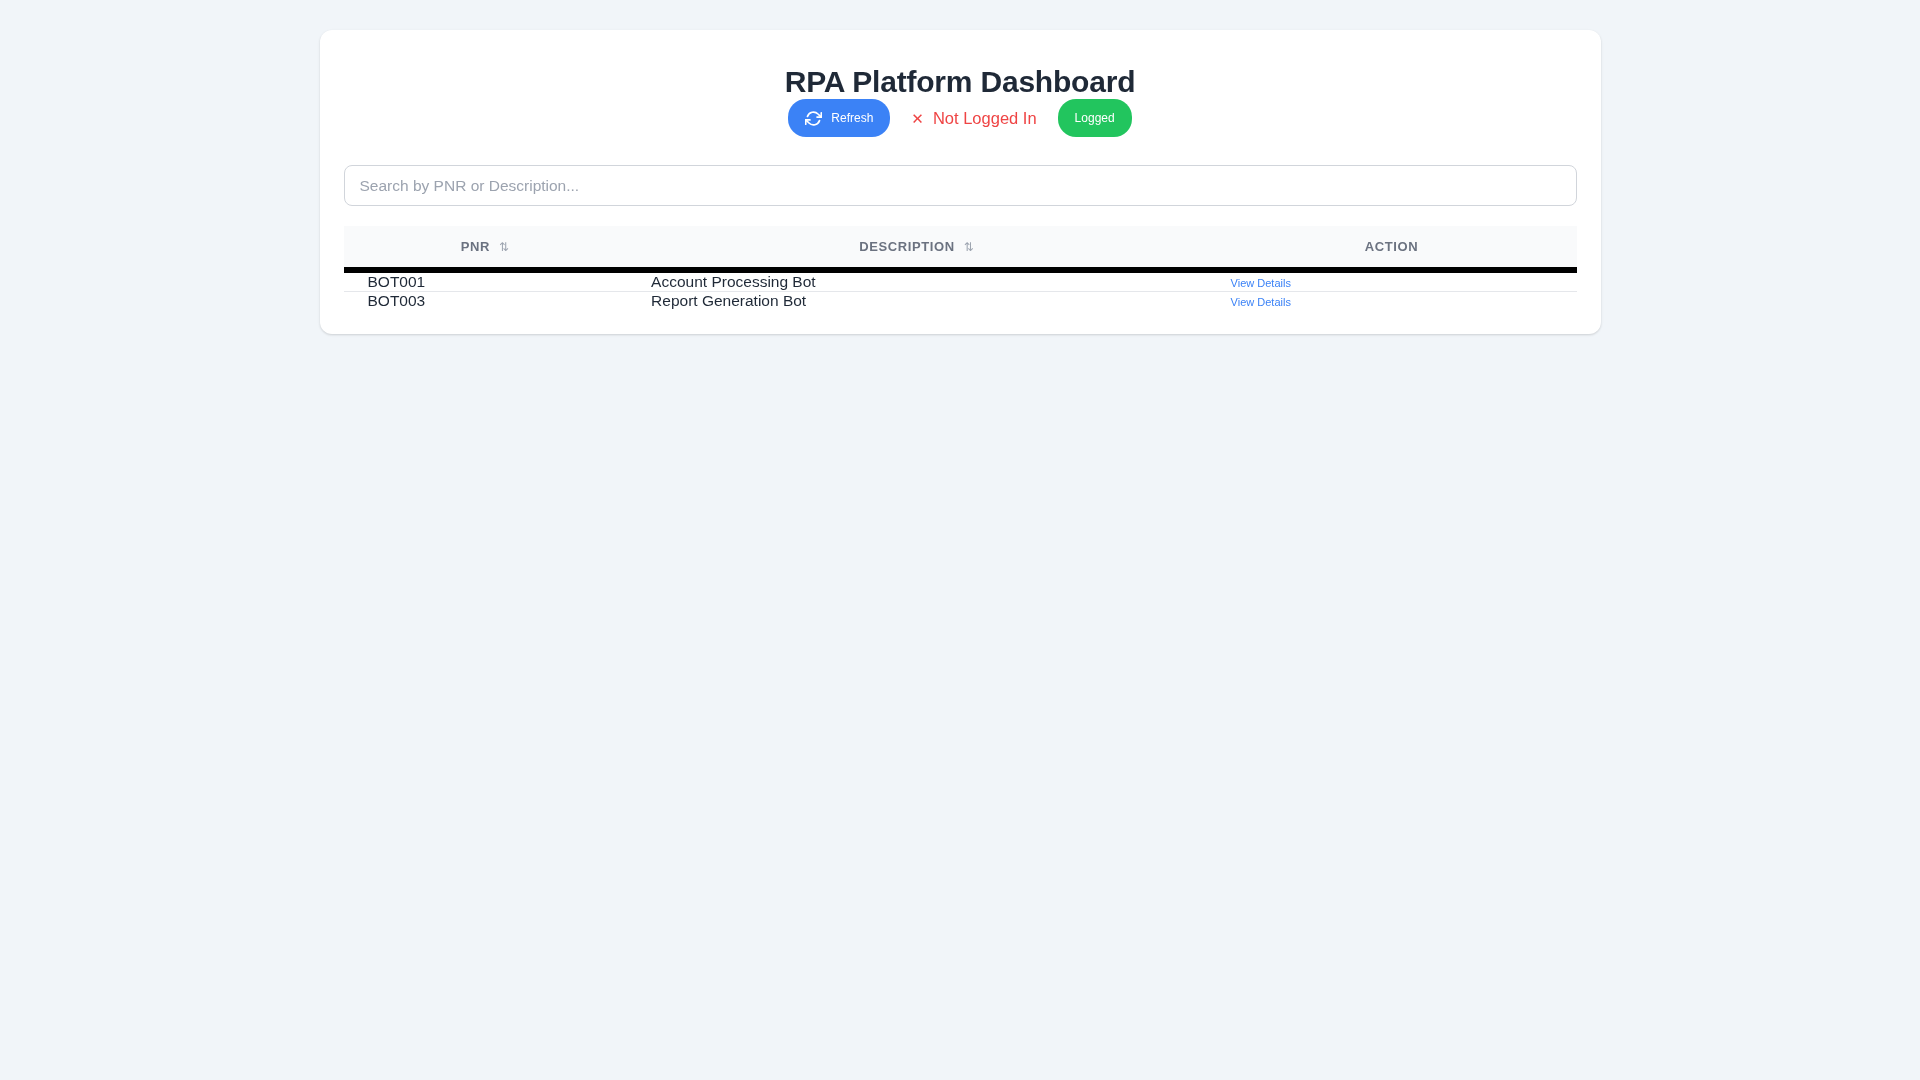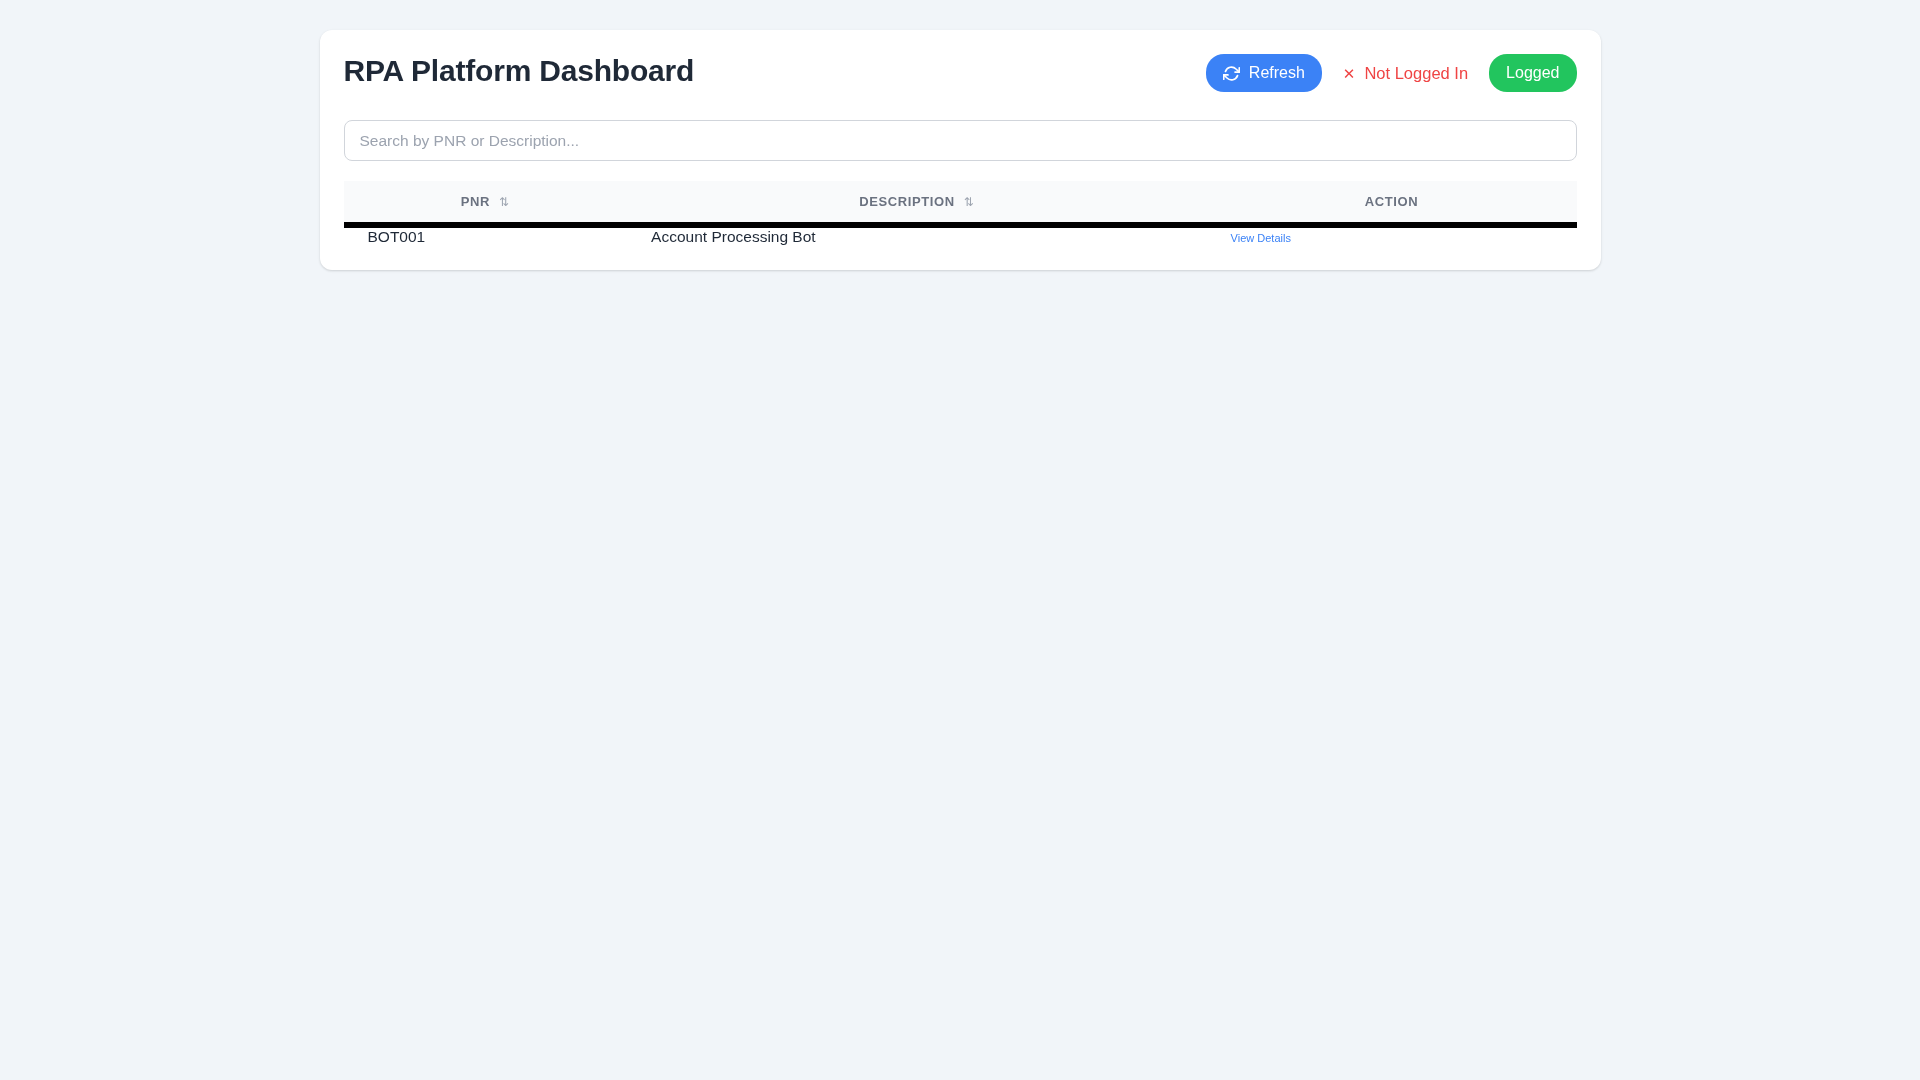--- a/index.html
+++ b/index.html
@@ -13,42 +13,44 @@
     width: 1281px;
     margin: 30px auto 0;
     background: #ffffff;
     border-radius: 12px;
     box-shadow: 0 1px 3px rgba(0,0,0,0.10), 0 1px 2px rgba(0,0,0,0.06);
     padding: 24px;
   }
   .header-row {
     display: flex;
     justify-content: space-between;
-    margin-top: 0;
+    align-items: center;
+    margin-top: 11px;
+    flex-direction: column;
   }
   .page-title {
     font-size: 30px;
     font-weight: 700;
     color: #1f2937;
     letter-spacing: -0.2px;
   }
   .controls {
     display: flex;
     align-items: center;
     gap: 21px;
   }
   .btn {
     display: inline-flex;
     align-items: center;
     justify-content: center;
     height: 38px;
     padding: 0 17px;
     border: none;
     border-radius: 18px;
-    font-size: 16px;
+    font-size: 12px;
     color: #ffffff;
     cursor: pointer;
     font-family: inherit;
   }
   .btn-refresh { background: #3b82f6; gap: 9px; }
   .btn-login  { background: #22c55e; }
   .login-status {
     display: inline-flex;
     align-items: center;
     gap: 9px;
@@ -158,16 +160,23 @@
       </tr>
     </thead>
     <tbody>
       <tr>
         <td>BOT001</td>
         <td>Account Processing Bot</td>
         <td>
           <a class="link">View Details</a>
         </td>
       </tr>
+      <tr>
+        <td>BOT003</td>
+        <td>Report Generation Bot</td>
+        <td>
+          <a class="link">View Details</a>
+        </td>
+      </tr>
     </tbody>
   </table>
 
 </div>
 
 </body></html>

